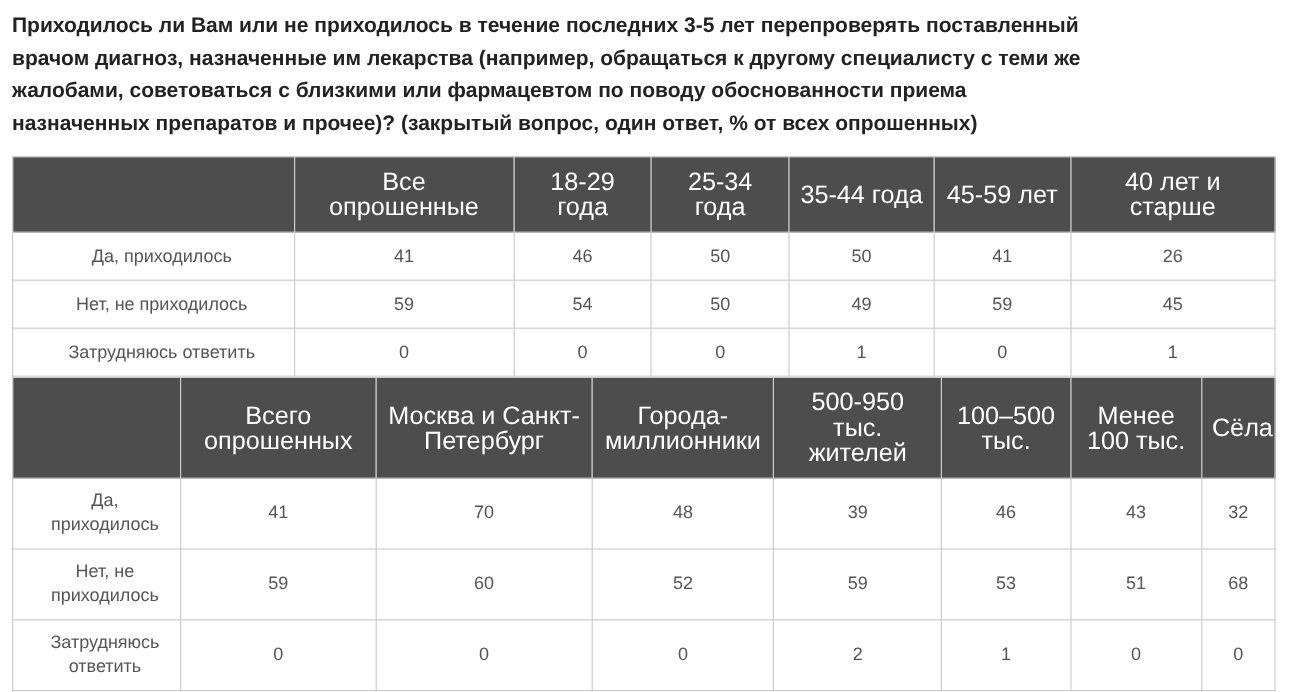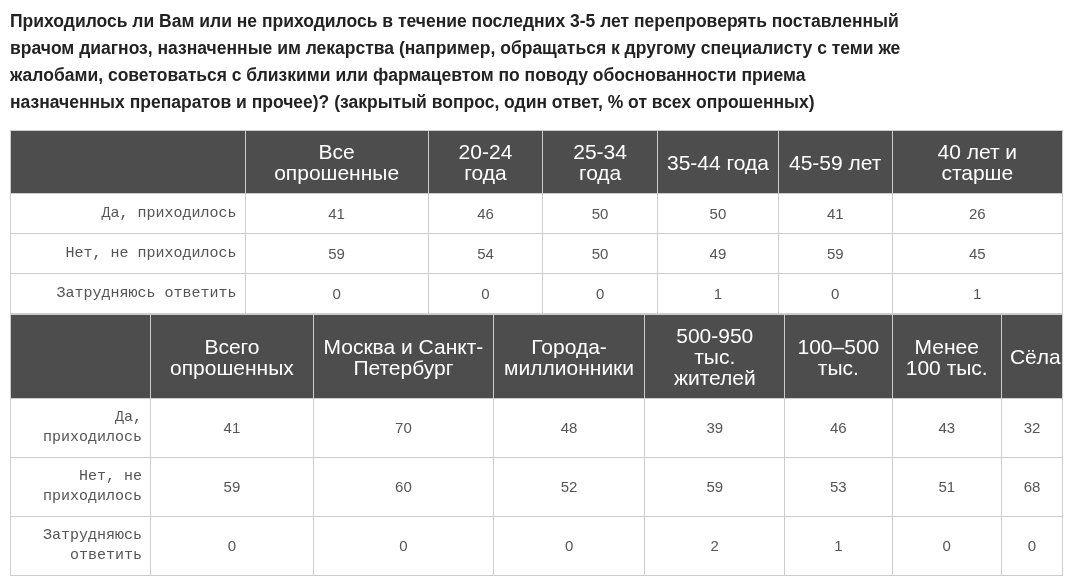--- a/index.html
+++ b/index.html
@@ -40,24 +40,23 @@
   table.data-table td {
     font-size: 15px;
     color: #555555;
     line-height: 20px;
     text-align: center;
     vertical-align: middle;
     padding: 9px 10px;
     border: 1px solid #cccccc;
   }
   table.data-table td.row-label {
-    text-align: right;
+    text-align: center;
     padding-left: 22px;
     padding-right: 8px;
-    font-family: Liberation Mono, monospace;
   }
   table.geo-table { margin-top: 0; }
   table.age-table tbody td { height: 40px; }
   table.age-table thead th { height: 42px; }
   table.geo-table thead th { height: 68px; }
 </style>
 </head>
 <body>
 
 <div class="page">
@@ -71,21 +70,21 @@
         <col style="width:10.9%">
       <col style="width:10.9%">
         <col style="width:11.5%">
         <col style="width:10.8%">
         <col style="width:16.2%">
     </colgroup>
     <thead>
       <tr>
         <th></th>
         <th>Все опрошенные</th>
-        <th>20-24 года</th>
+        <th>18-29 года</th>
         <th>25-34 года</th>
         <th>35-44 года</th>
         <th>45-59 лет</th>
         <th>40 лет и старше</th>
       </tr>
     </thead>
     <tbody>
       <tr>
         <td class="row-label">Да, приходилось</td>
         <td>41</td>

